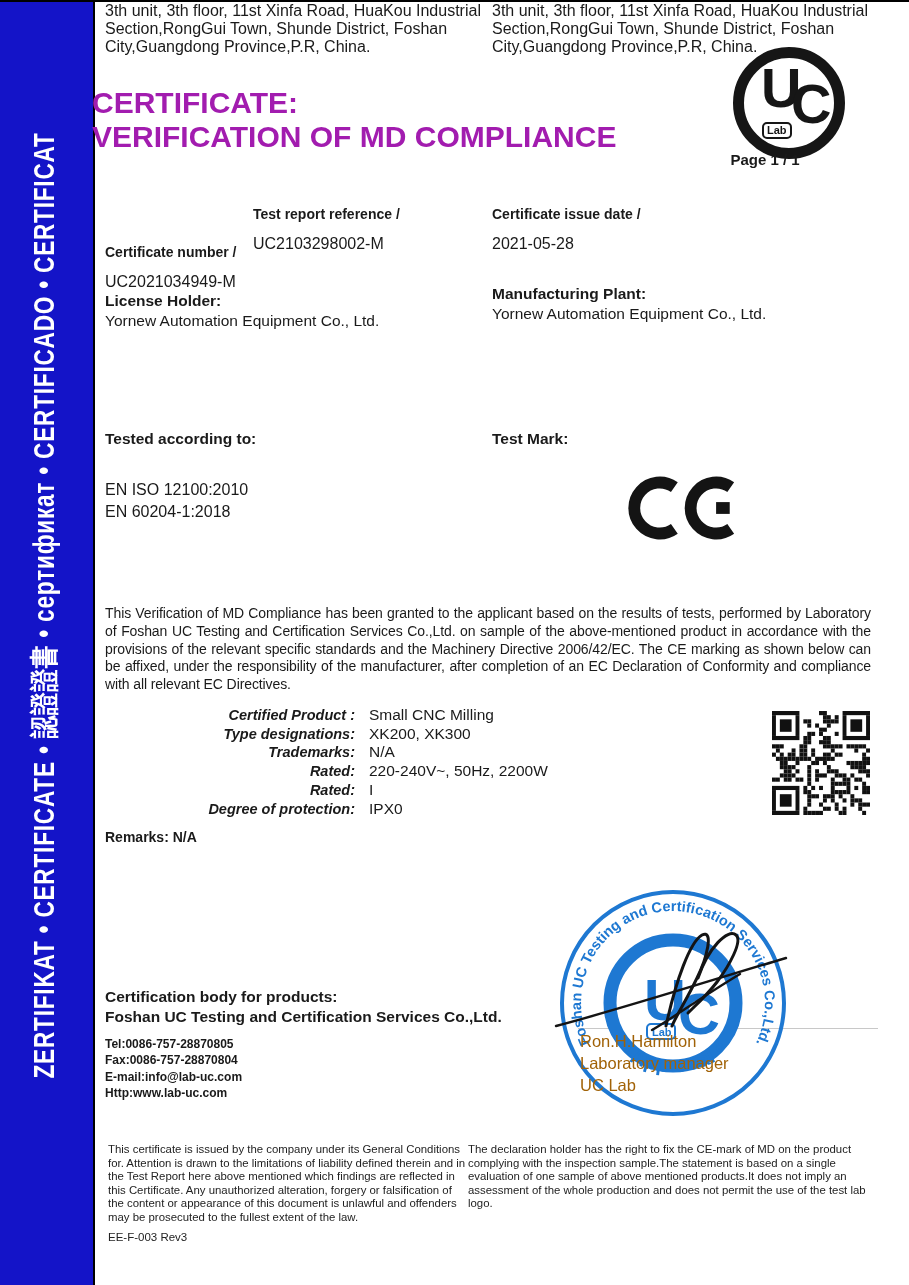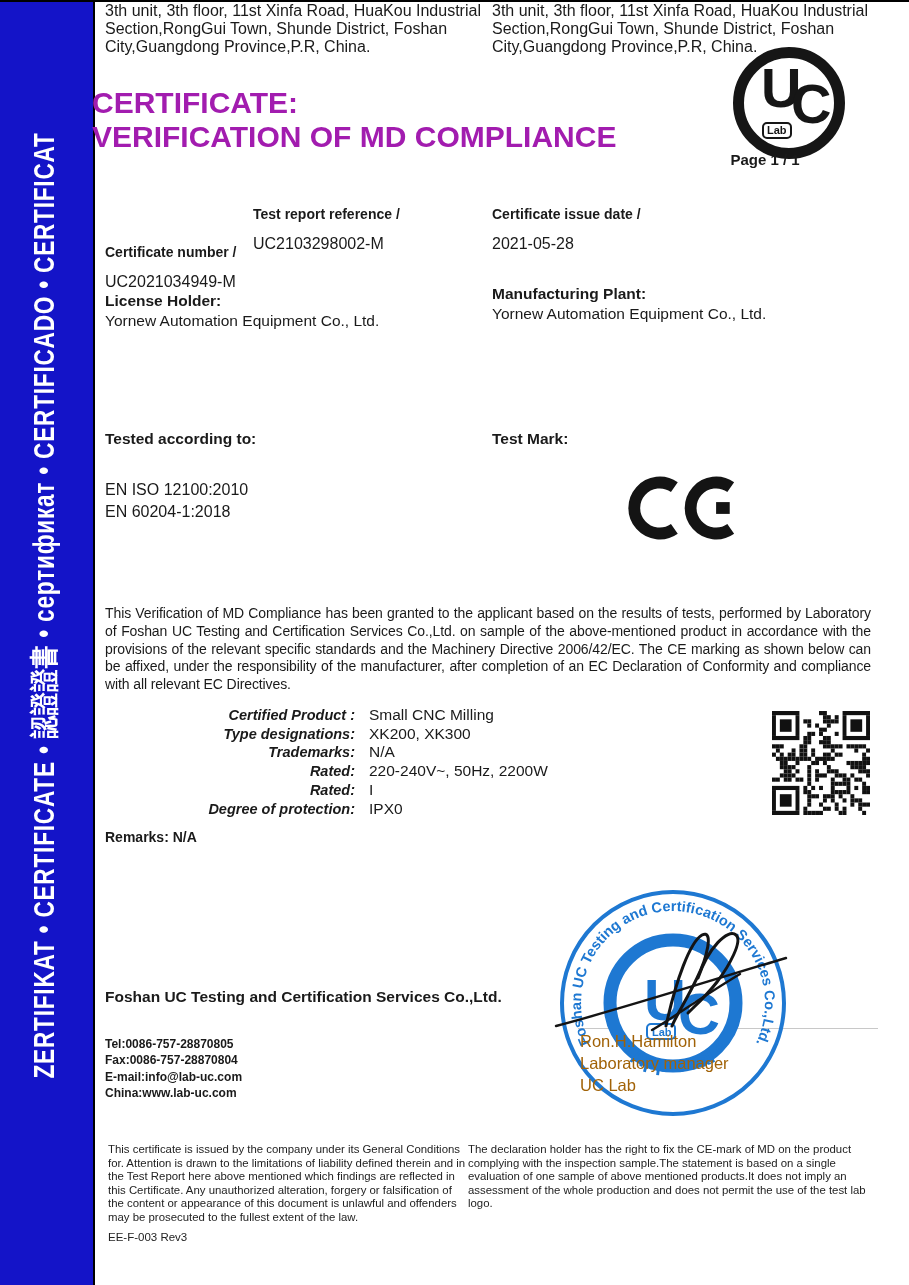--- a/index.html
+++ b/index.html
@@ -374,27 +374,28 @@
           <rect x="44" y="96" width="4" height="4"></rect>
           <rect x="48" y="96" width="4" height="4"></rect>
           <rect x="68" y="96" width="4" height="4"></rect>
           <rect x="72" y="96" width="4" height="4"></rect>
           <rect x="92" y="96" width="4" height="4"></rect>
         </g>
       </svg>
   </div>
 
   <div class="certbody">
+    <div class="hd">Certification body for products:</div>
     <div class="hd">Foshan UC Testing and Certification Services Co.,Ltd.</div>
   </div>
   <div class="contacts">
     <div>Tel:0086-757-28870805</div>
     <div>Fax:0086-757-28870804</div>
     <div>E-mail:info@lab-uc.com</div>
-    <div>China:www.lab-uc.com</div>
+    <div>Http:www.lab-uc.com</div>
   </div>
 
   <div class="sig-line"></div>
 
   <svg class="stamp" viewBox="0 0 250 250">
     <defs>
       <path id="ringTop" d="M 49.6 177.8 A 92 92 0 1 1 200.4 177.8"></path>
       <path id="ringBottom" d="M 52 158 A 92 92 0 0 0 198 158"></path>
     </defs>
     <circle cx="125" cy="125" r="111" fill="none" stroke="#1E78D2" stroke-width="4"></circle>

